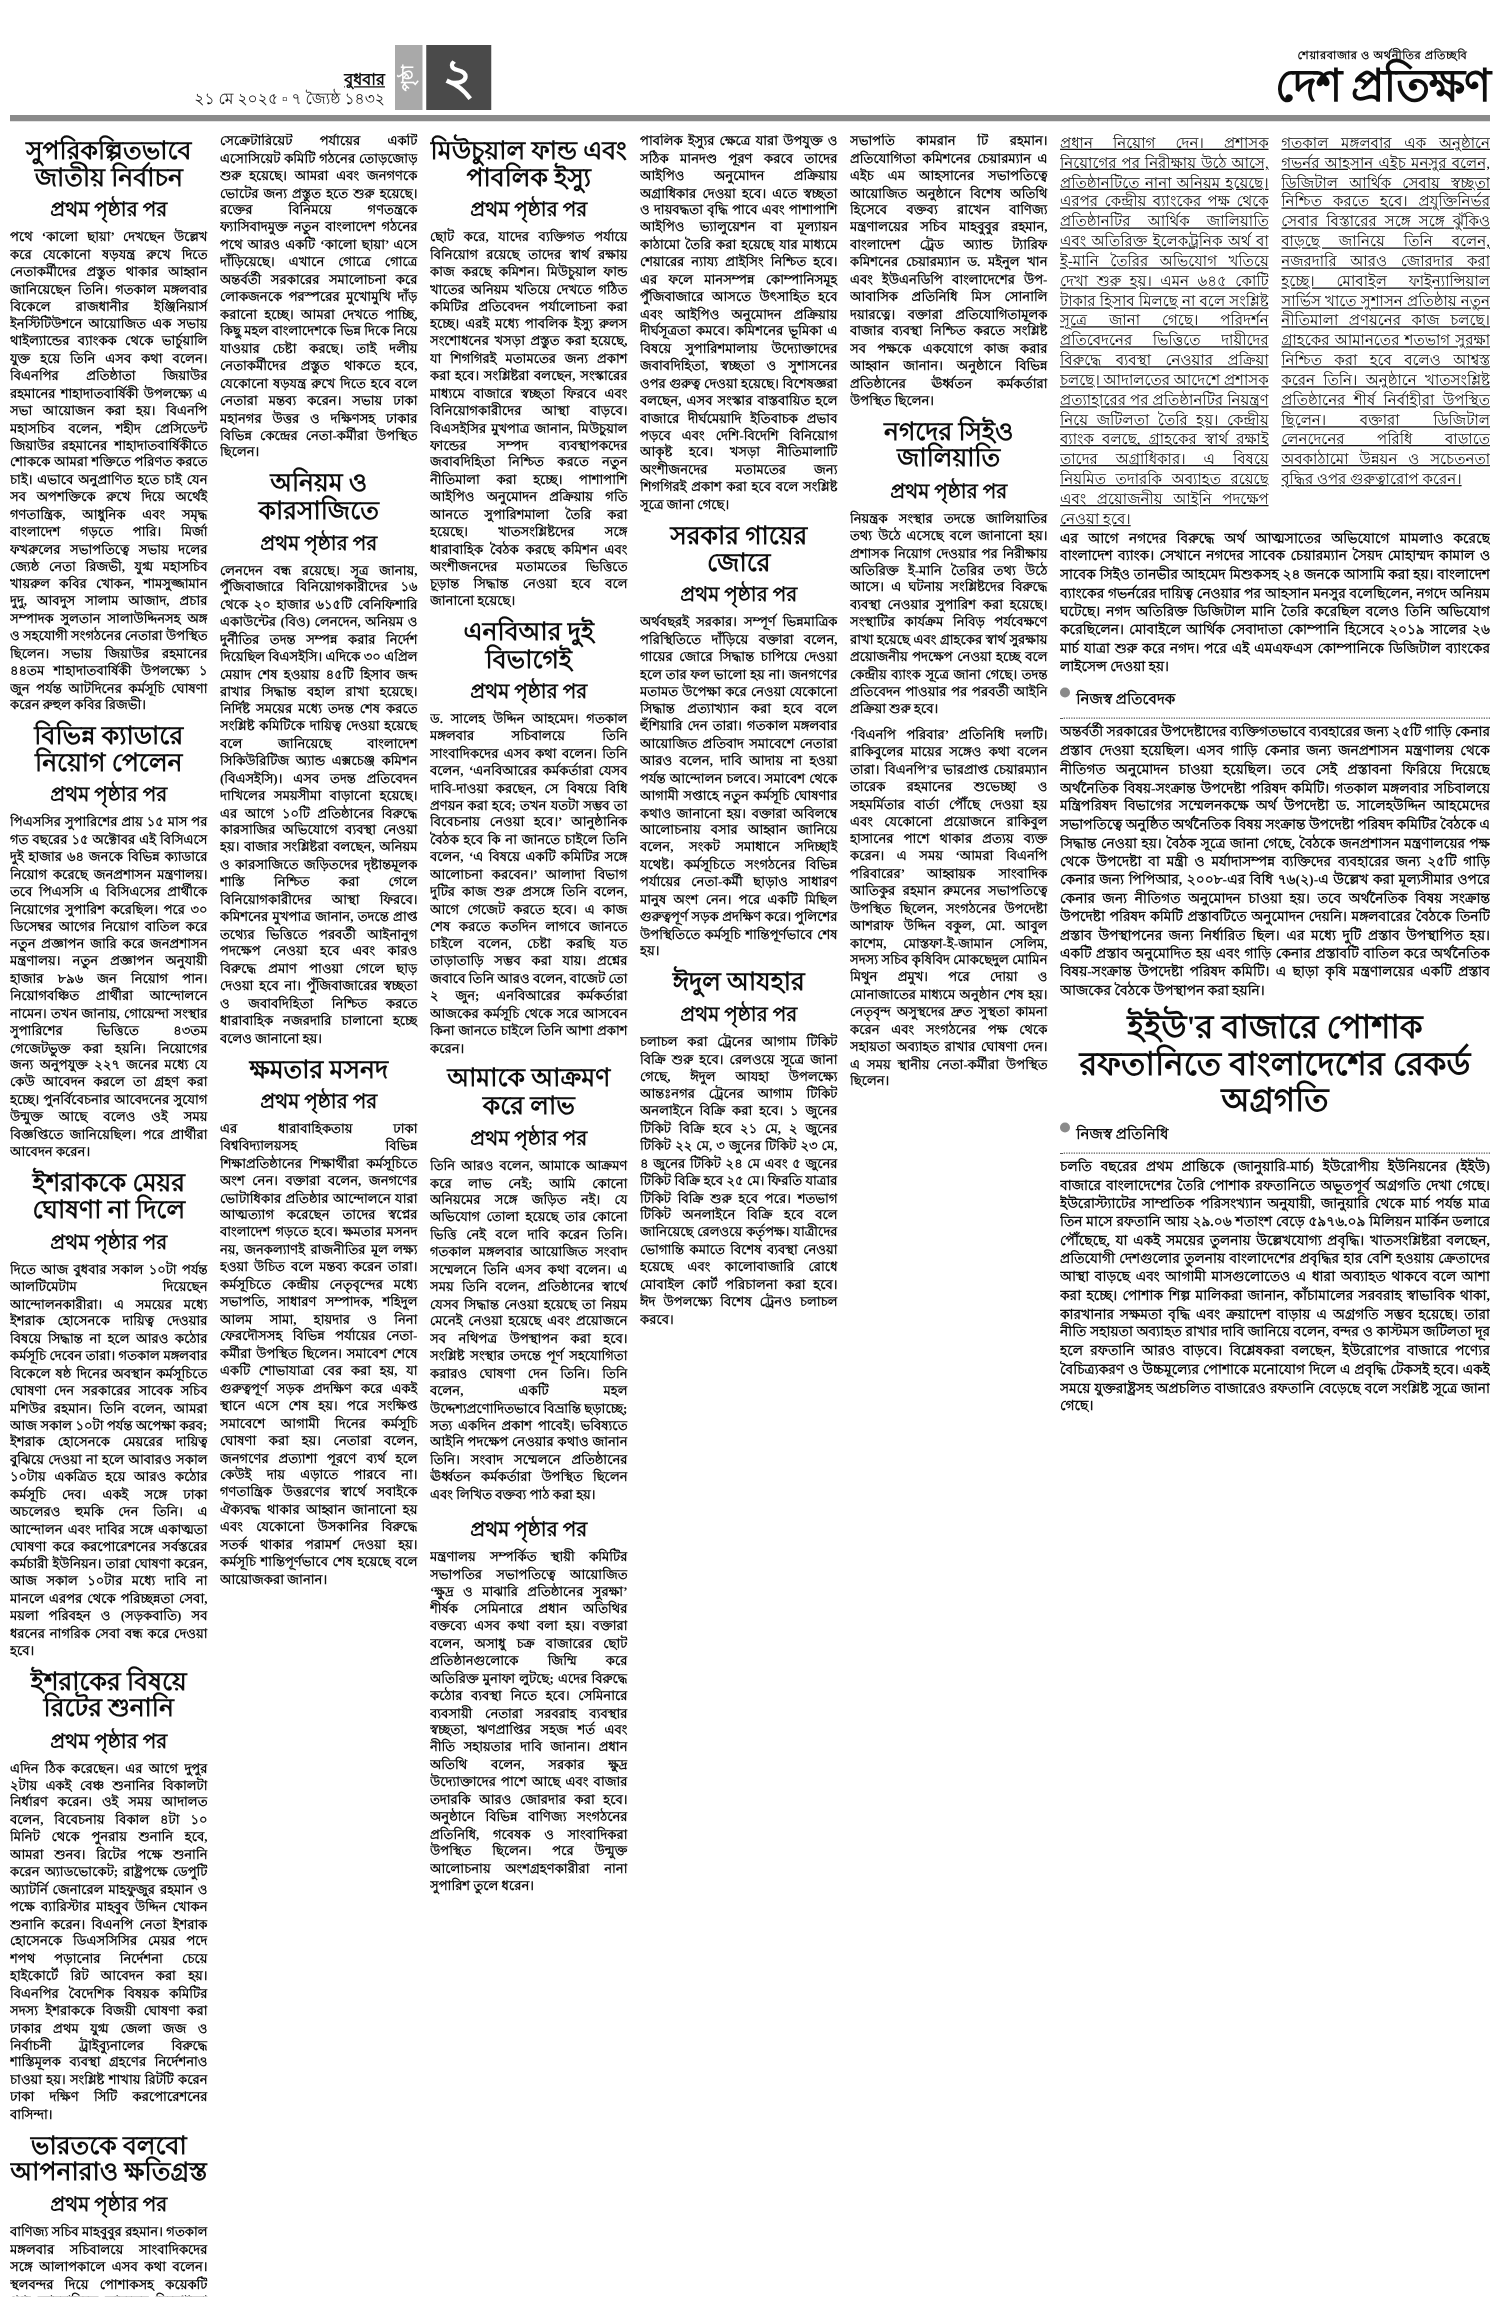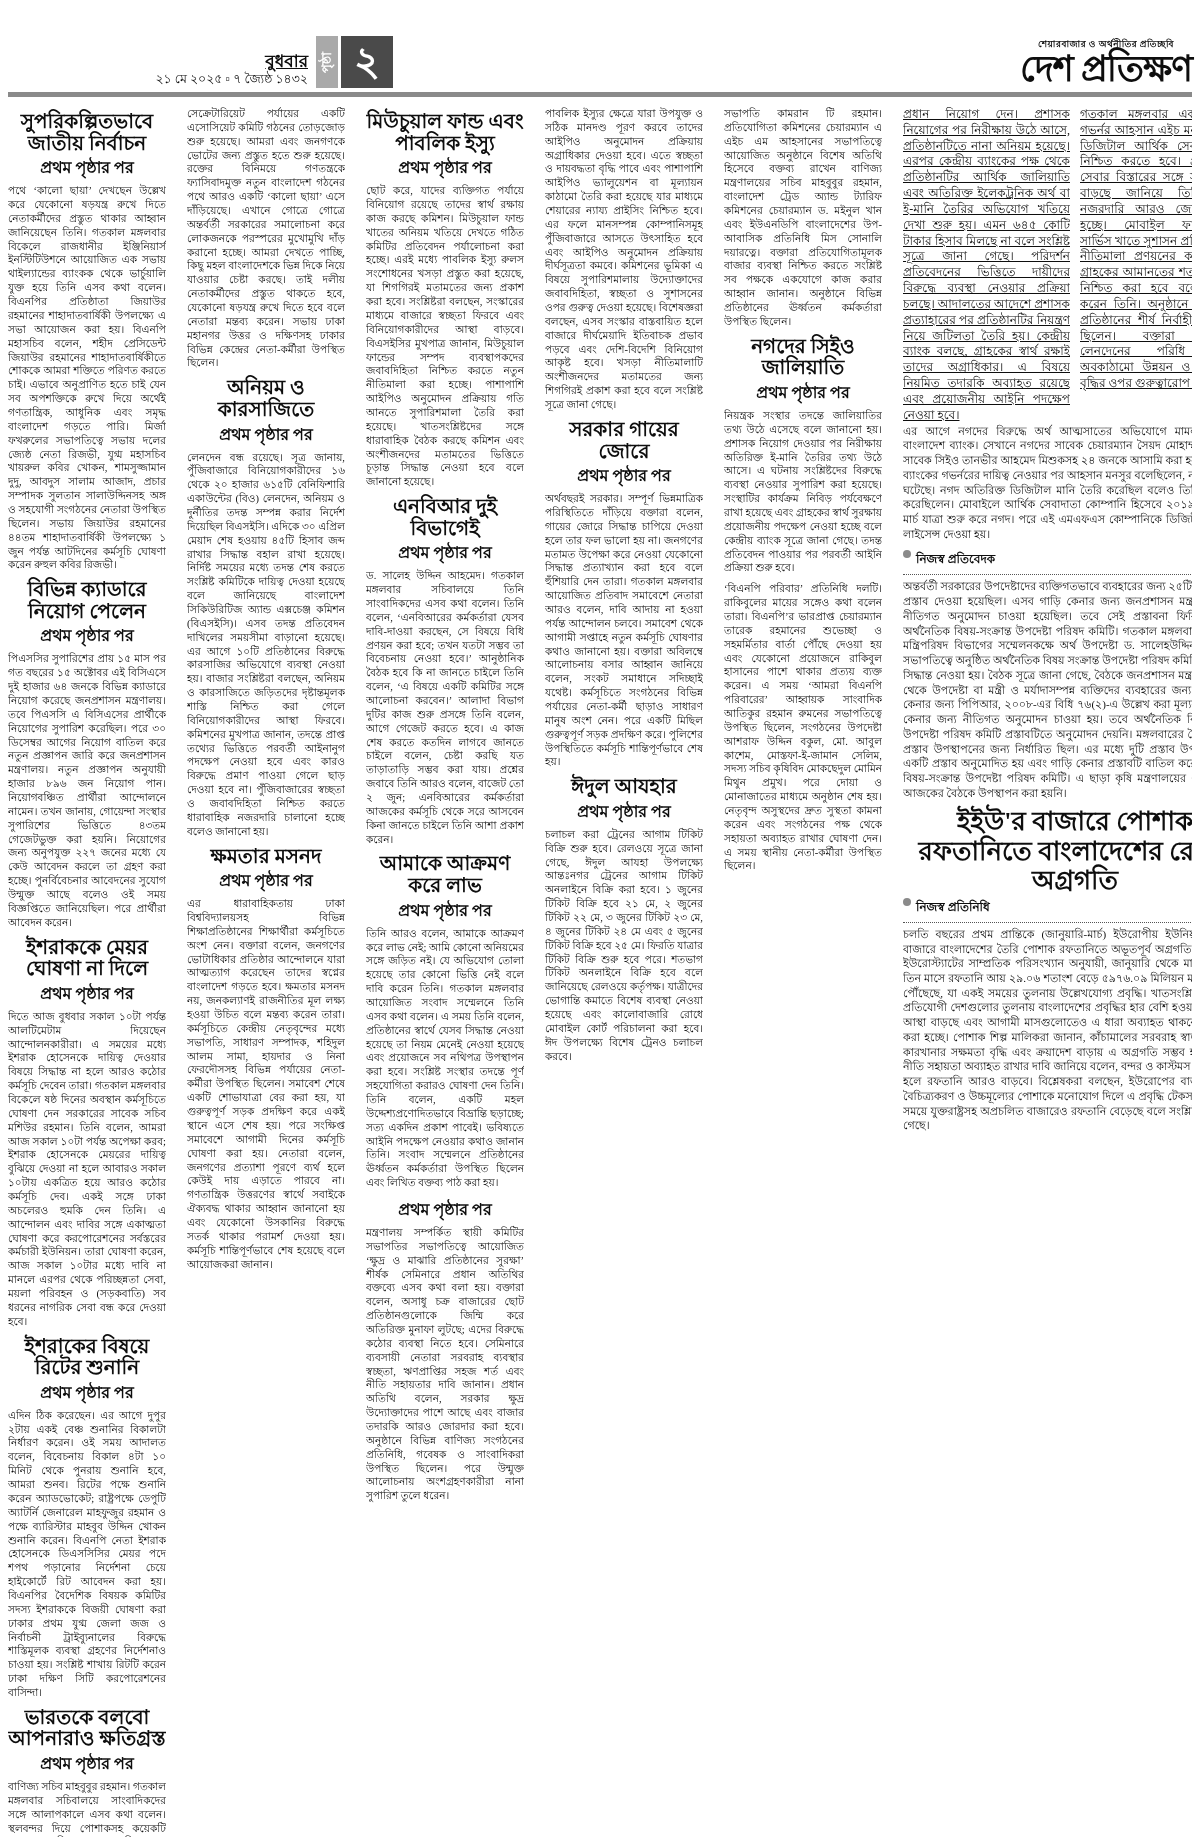--- a/index.html
+++ b/index.html
@@ -5,56 +5,56 @@
   html,body{margin:0;padding:0;}
   body{
     width:1200px;height:1843px;background:#ffffff;color:#0e0e0e;
     font-family:"Liberation Serif","DejaVu Serif",serif;
     overflow:hidden;position:relative;
   }
   .page{width:1184px;margin:0 auto;padding:0 8px;}
   
   .header{display:flex;align-items:flex-end;padding-top:30px;height:58px;position:relative;}
   .dateblock{width:300px;text-align:right;line-height:1.15;padding-bottom:2px;}
-  .dateblock .day{font-weight:bold;font-size:17px;text-decoration:underline;}
+  .dateblock .day{font-weight:bold;font-size:13px;text-decoration:underline;}
   .dateblock .date{font-size:12.5px;}
   .pagebox-label{
     width:22px;height:52px;background:#a9a9a9;color:#ffffff;margin-left:8px;
     writing-mode:vertical-rl;transform:rotate(180deg);
     display:flex;align-items:center;justify-content:center;
     font-size:13px;font-weight:bold;
   }
   .pagebox-num{
     width:52px;height:52px;background:#4a4a4a;color:#ffffff;margin-left:3px;
     display:flex;align-items:center;justify-content:center;
     font-size:40px;font-weight:bold;line-height:1;
   }
   .section-title{font-size:30px;font-weight:bold;margin-left:14px;padding-bottom:4px;white-space:nowrap;}
   .masthead{margin-left:auto;text-align:center;padding-bottom:2px;}
   .masthead .tagline{font-size:9px;font-weight:bold;letter-spacing:.5px;}
   .masthead .logo{font-size:36px;font-weight:bold;line-height:.95;letter-spacing:-1px;}
   .head-rule{height:5px;background:#8a8a8a;margin-top:4px;}
   
-  .cols{display:flex;gap:21px;margin-top:10px;height:1730px;overflow:hidden;}
+  .cols{display:flex;gap:10px;margin-top:10px;height:1730px;overflow:hidden;}
   .col{width:158px;flex:0 0 158px;overflow:hidden;}
   .col.wide{width:344px;flex:0 0 344px;}
   .subcols{display:flex;gap:10px;}
   .subcol{width:167px;flex:0 0 167px;font-size:12px;line-height:1.32;text-align:justify;overflow:hidden;text-decoration:underline;}
   article{margin-bottom:7px;}
   .headline{
     font-weight:bold;text-align:center;margin:4px 0 1px 0;
     font-size:20px;line-height:1.08;
   }
   .headline.xl{font-size:26px;line-height:1.12;}
   .continued{text-align:center;font-size:16px;font-weight:bold;margin-bottom:2px;}
   .byline{display:flex;align-items:flex-start;gap:5px;font-size:12px;font-weight:bold;
     border-bottom:1px dotted #555;padding:2px 0 4px 0;margin-bottom:4px;}
   .byline .dot{width:8px;height:8px;border-radius:50%;background:#8a8a8a;display:inline-block;}
   .body{margin:0;font-size:10.5px;line-height:1.32;text-align:justify;
-    -webkit-hyphens:auto;hyphens:auto;word-break:break-word;}
+    -webkit-hyphens:auto;hyphens:auto;word-break:break-word;font-weight:bold;}
   .col.wide .body{font-size:11px;line-height:1.34;}
 </style>
 </head>
 <body>
 
 <div class="page">
 
   <header class="header">
     <div class="dateblock">
       <div class="day">বুধবার</div>

